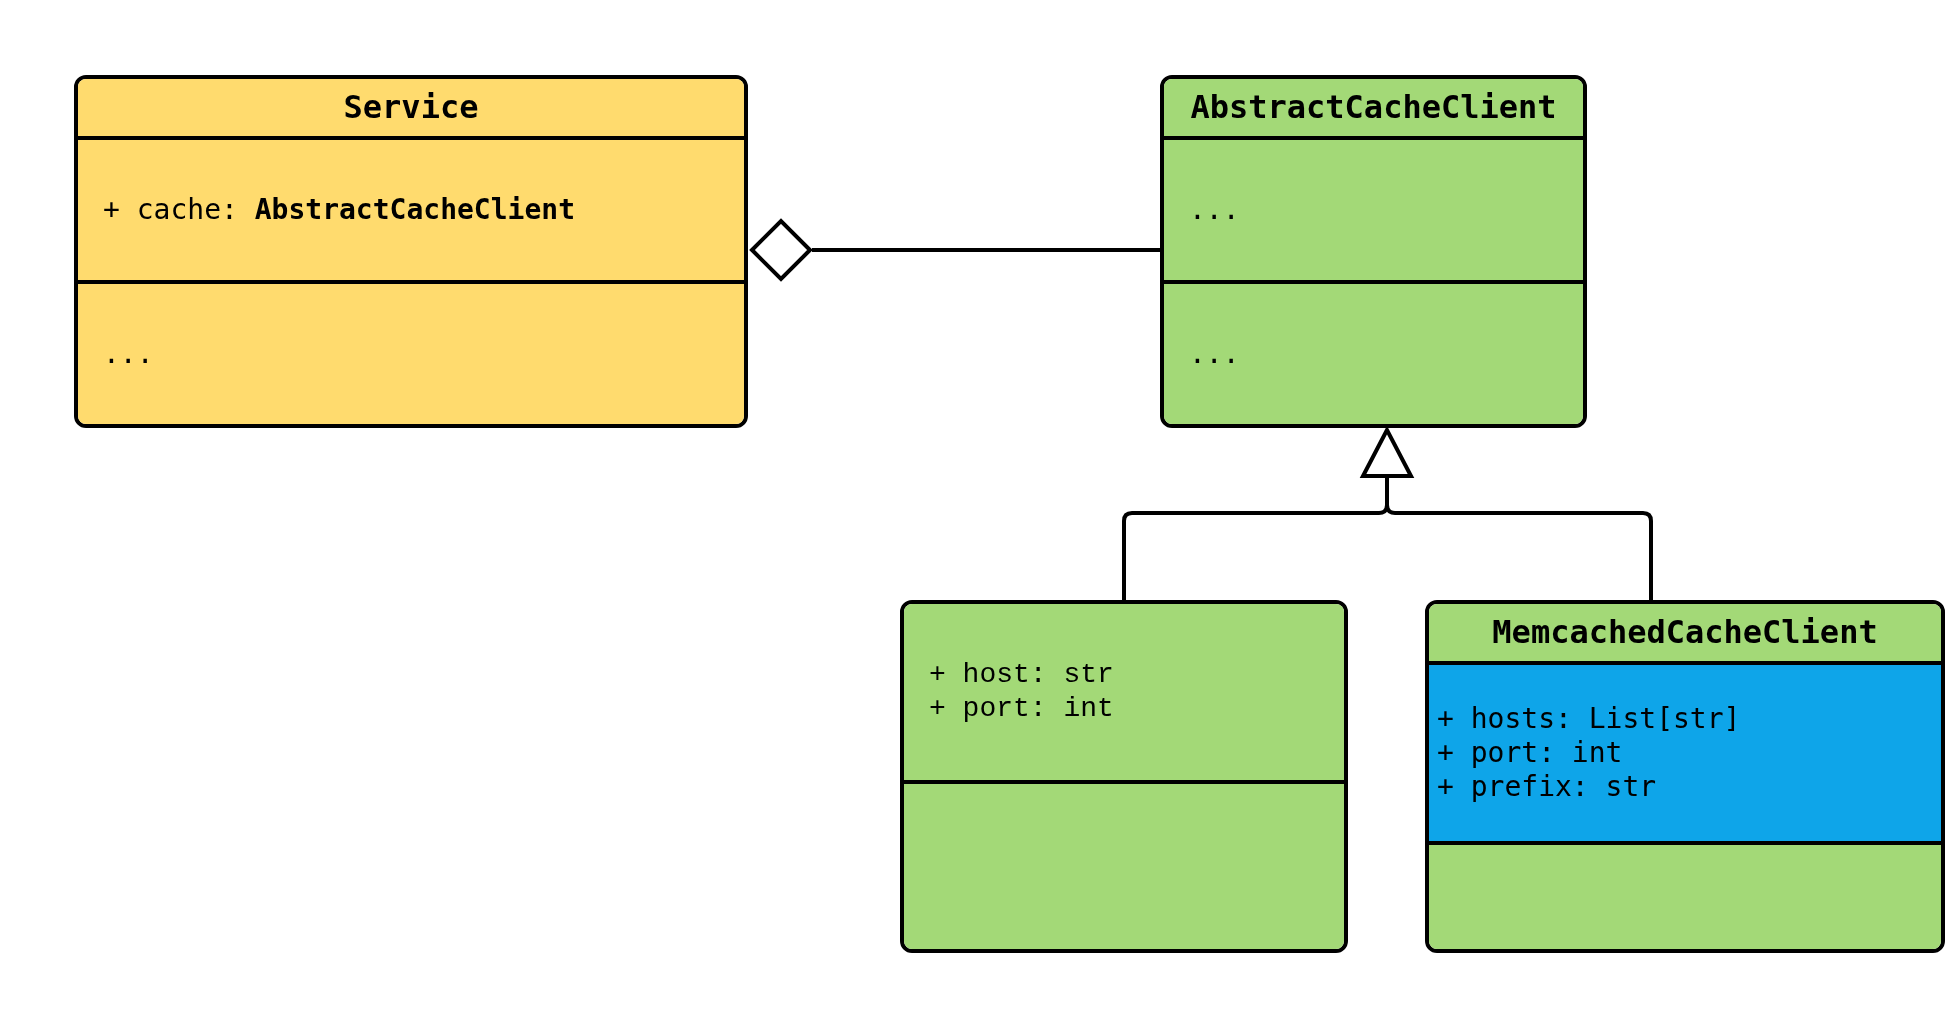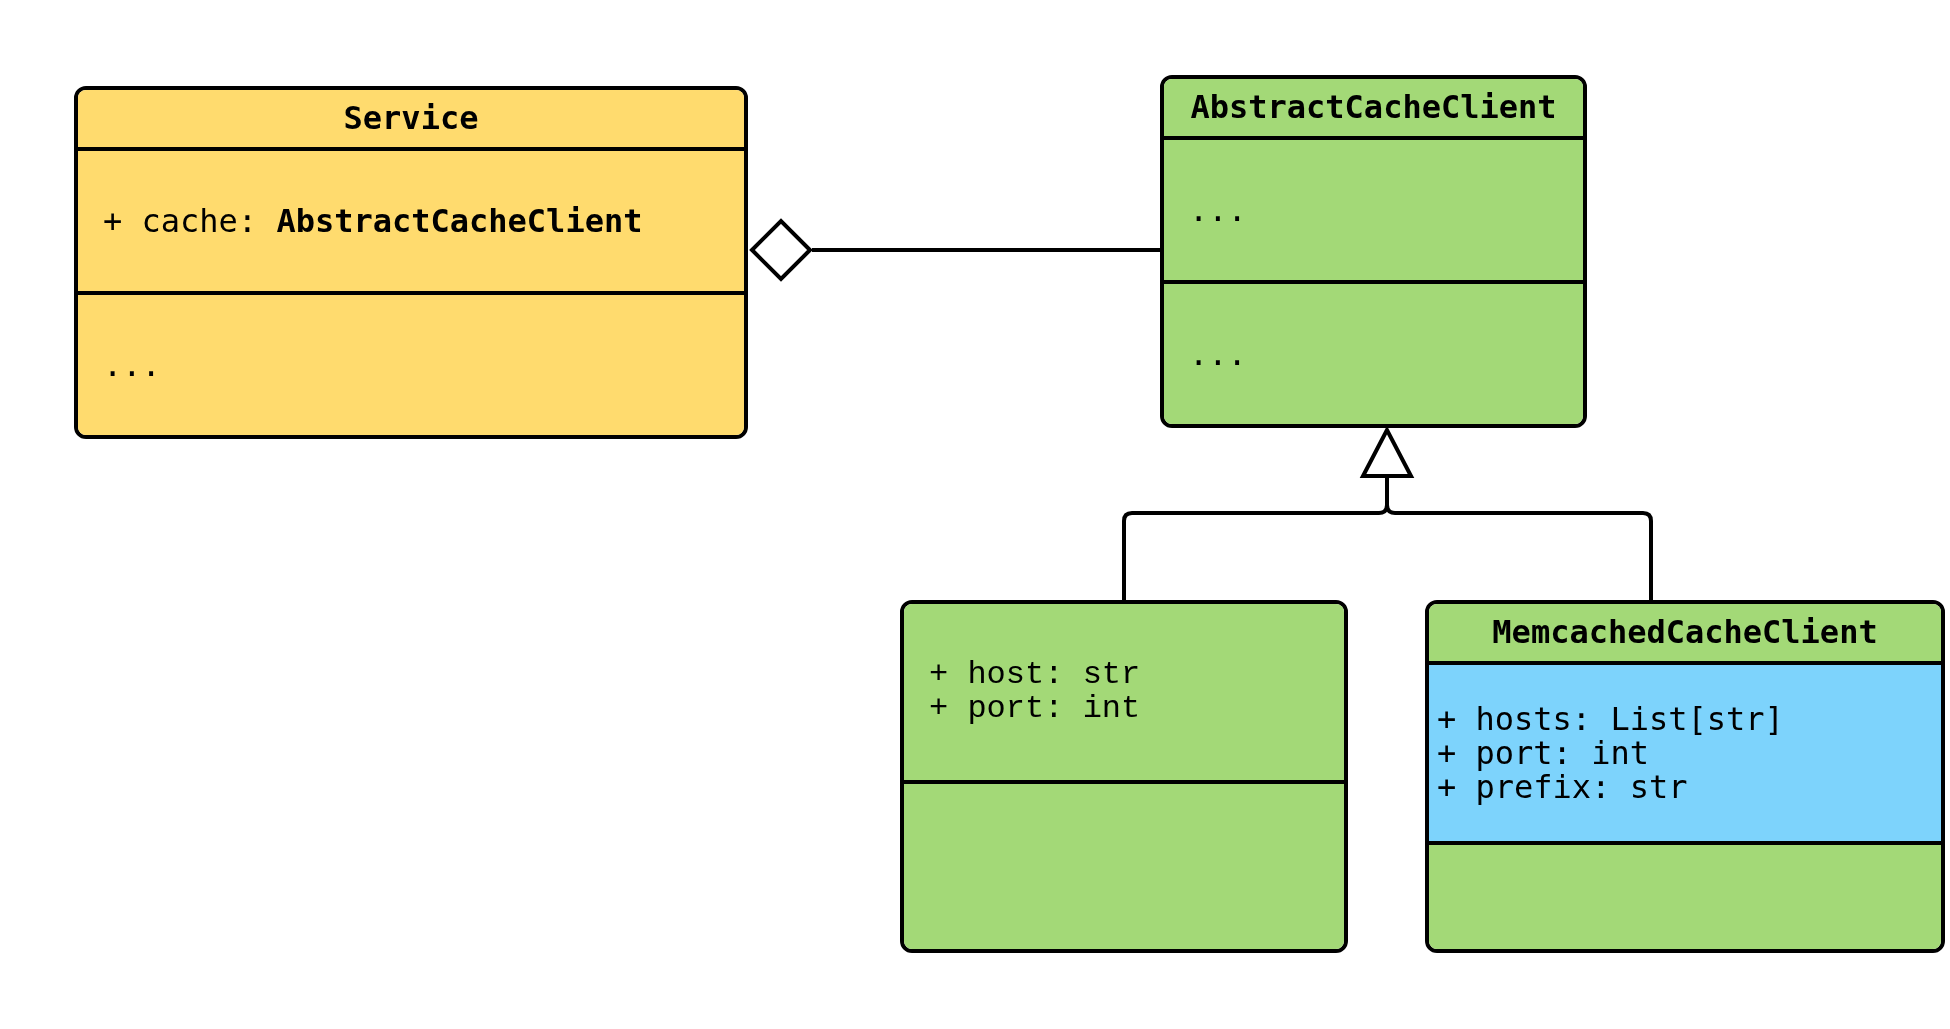--- a/index.html
+++ b/index.html
@@ -49,36 +49,36 @@
     line-height: 57px;
     text-align: center;
     white-space: nowrap;
   }
   .uml-section {
     box-sizing: border-box;
     display: flex;
     flex-direction: column;
     justify-content: center;
     padding-left: 25px;
-    font-size: 32px;
+    font-size: 28px;
   }
   .uml-attrs {
     border-bottom: 4px solid #000000;
   }
   .top-box .uml-attrs { flex: 0 0 144px; }
   .top-box .uml-methods { flex: 1 1 auto; }
   .bottom-box .uml-attrs { flex: 0 0 180px; }
   .bottom-box .uml-methods { flex: 1 1 auto; }
   .uml-line {
     line-height: 34px;
     white-space: pre;
   }
   .uml-line b { font-weight: bold; }
 
-  #class-service            { left: 74px;   top: 86px;  width: 674px; height: 353px; }
+  #class-service            { left: 74px;   top: 75px;  width: 674px; height: 353px; }
   #class-abstract           { left: 1160px; top: 75px;  width: 427px; height: 353px; }
   #class-redis              { left: 900px;  top: 600px; width: 448px; height: 353px; }
   #class-memcached          { left: 1425px; top: 600px; width: 520px; height: 353px; }
 </style>
 </head>
 <body>
 
 <div class="canvas">
 
   <svg class="connectors" viewBox="0 0 1950 1029" xmlns="http://www.w3.org/2000/svg">
@@ -116,21 +116,21 @@
       <div class="uml-line">+ host: str</div>
       <div class="uml-line">+ port: int</div>
     </div>
     <div class="uml-section uml-methods" style="background-color: rgb(163, 217, 119);">
       <div class="uml-line"></div>
     </div>
   </div>
 
   <div class="uml-class bottom-box" id="class-memcached">
     <div class="uml-title" style="background-color: rgb(163, 217, 119);">MemcachedCacheClient</div>
-    <div class="uml-section uml-attrs" style="background-color: #7dd3fc; padding-left: 8px;">
+    <div class="uml-section uml-attrs" style="background-color: #0ea5e9; padding-left: 8px;">
       <div class="uml-line">+ hosts: List[str]</div>
       <div class="uml-line">+ port: int</div>
       <div class="uml-line">+ prefix: str</div>
     </div>
     <div class="uml-section uml-methods" style="background-color: rgb(163, 217, 119);">
       <div class="uml-line"></div>
     </div>
   </div>
 
 </div>

